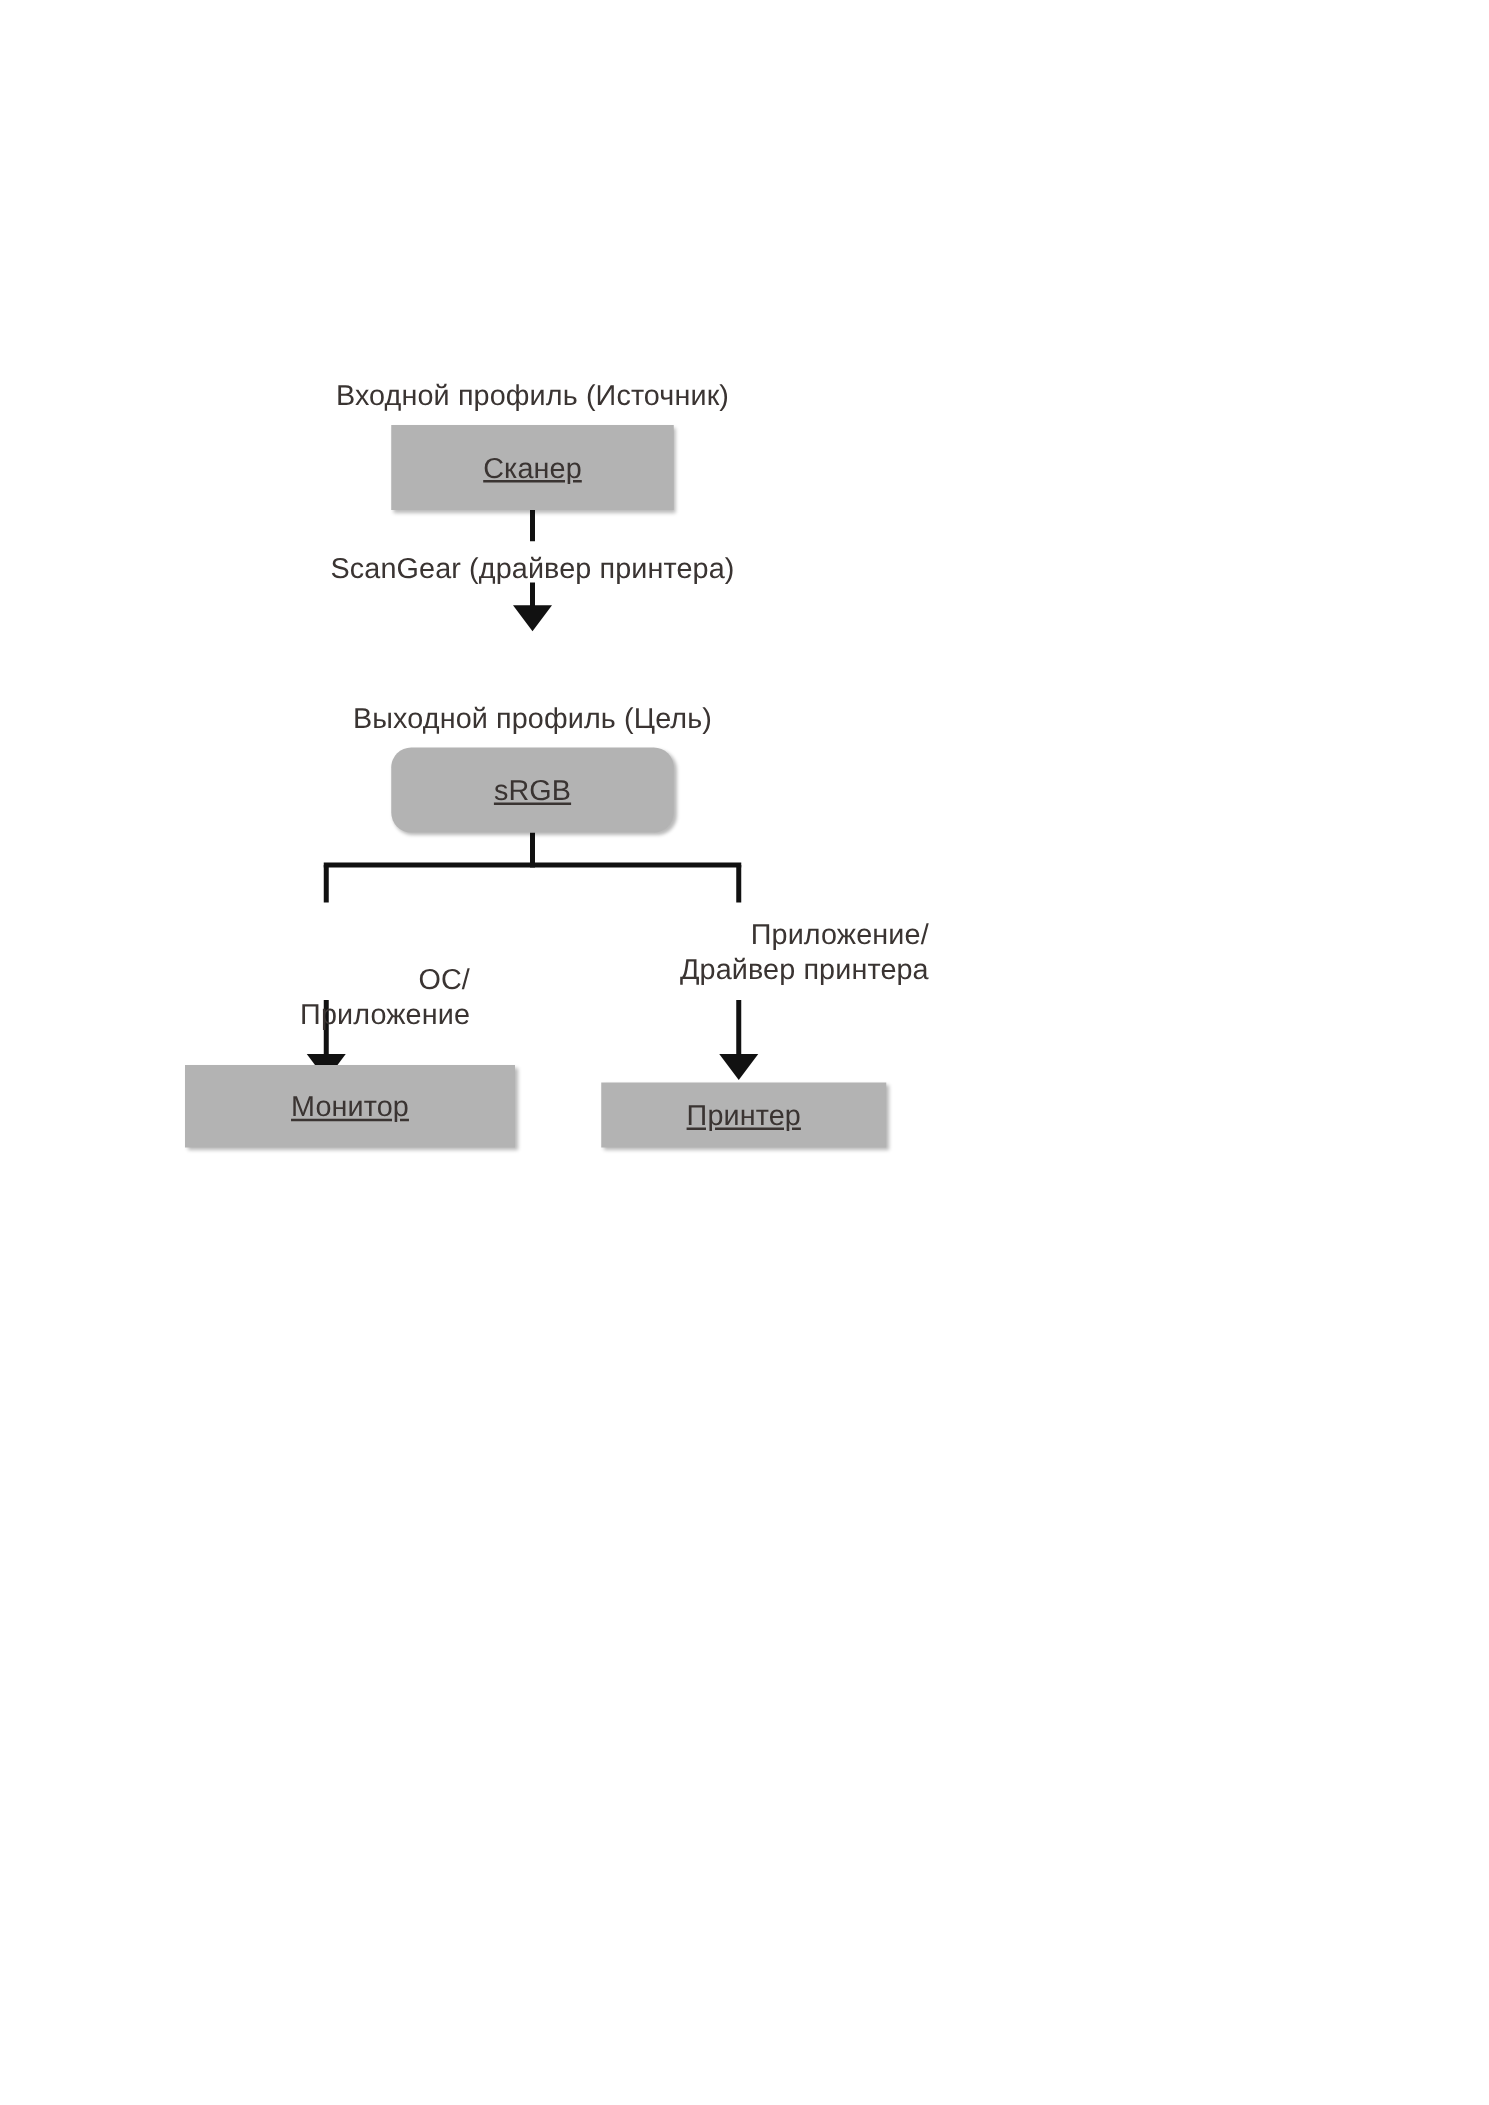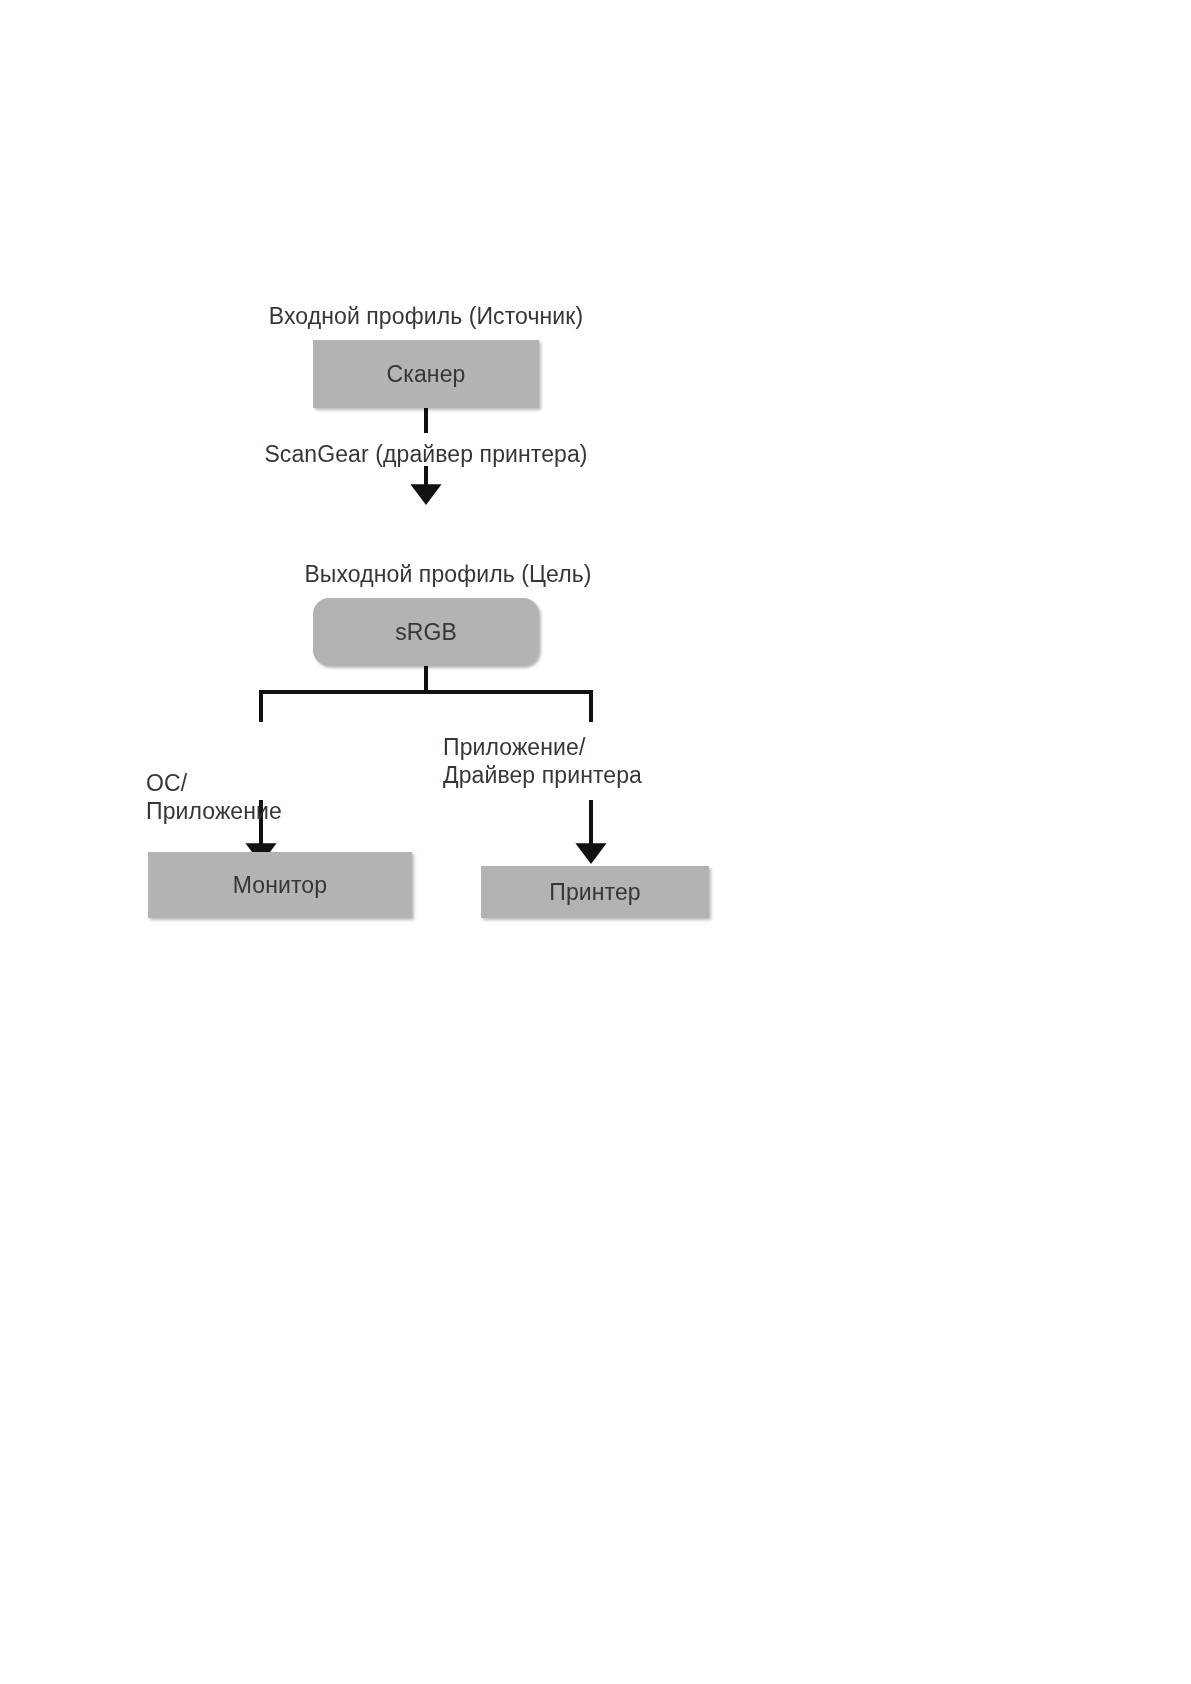--- a/index.html
+++ b/index.html
@@ -31,28 +31,29 @@
     align-items: center;
     justify-content: center;
     box-sizing: border-box;
   }
   .node-label {
     font-size: 23px;
     line-height: 1.15;
     color: #3a3432;
     letter-spacing: 0.1px;
     white-space: nowrap;
+    text-decoration: underline;
   }
   .free-label {
     position: absolute;
     font-size: 23px;
     line-height: 1.18;
     color: #3a3432;
     white-space: nowrap;
-    text-align: left;
+    text-align: right;
     letter-spacing: 0.1px;
   }
   .free-label.multi {
     white-space: normal;
     line-height: 1.22;
   }
   .center-x {
     transform: translateX(-50%);
   }
   .connector-layer {
@@ -64,21 +65,21 @@
     pointer-events: none;
   }
   
   #box-scanner   { left: 313px; top: 340px; width: 226px; height: 68px; }
   #box-srgb      { left: 313px; top: 598px; width: 226px; height: 68px; border-radius: 16px; }
   #box-monitor   { left: 148px; top: 852px; width: 264px; height: 66px; }
   #box-printer   { left: 481px; top: 866px; width: 228px; height: 52px; }
   
   #label-input-profile   { left: 426px; top: 303px; }
   #label-scangear        { left: 426px; top: 441px; }
-  #label-output-profile  { left: 448px; top: 561px; }
+  #label-output-profile  { left: 426px; top: 561px; }
   #label-branch-left     { left: 261px; top: 769px; width: 230px; }
   #label-branch-right    { left: 593px; top: 733px; width: 300px; }
 </style>
 </head>
 <body>
 
 <div id="diagram-canvas">
 
   <svg class="connector-layer" viewBox="0 0 1191 1684" width="1191" height="1684" xmlns="http://www.w3.org/2000/svg">
     <defs>

